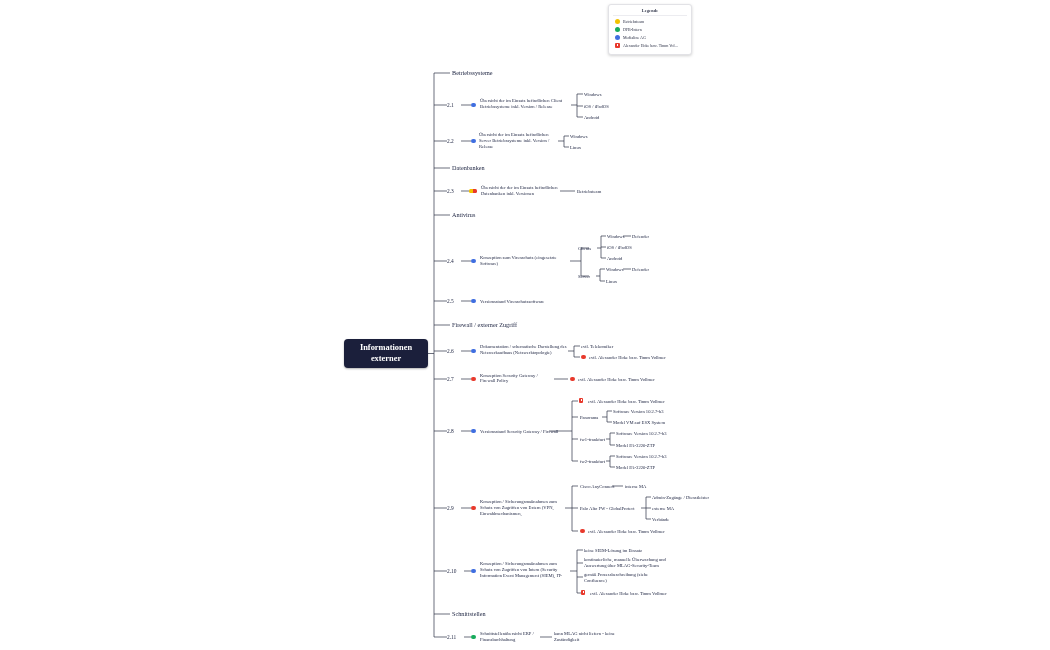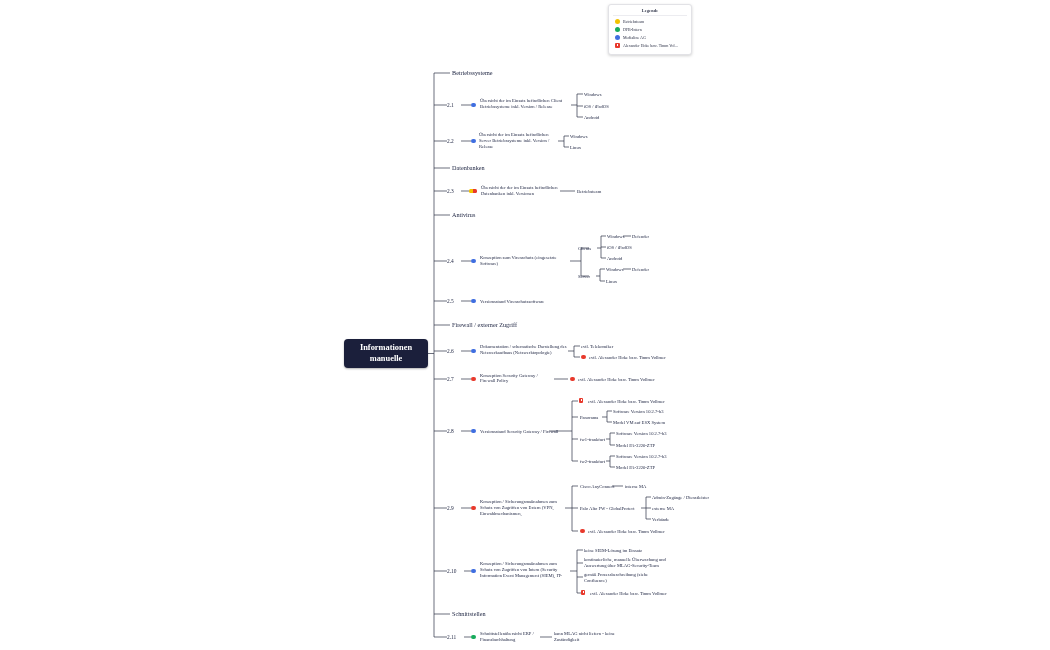--- a/index.html
+++ b/index.html
@@ -175,21 +175,21 @@
     <line x1="577" y1="563" x2="583" y2="563"></line>
     <line x1="577" y1="577" x2="583" y2="577"></line>
     <line x1="577" y1="593" x2="583" y2="593"></line>
 
     <line x1="540" y1="637" x2="552" y2="637"></line>
   </svg>
 
   <div class="root-node">
     <span>
       <span>Informationen</span><br>
-      <span>manuelle</span>
+      <span>externer</span>
     </span>
   </div>
 
   <div class="legend">
     <div class="legend-title">Legende</div>
     <div class="legend-row">
       <span class="legend-dot" style="background:#f2c200"></span>
       <span class="legend-label">Betriebsteam</span>
     </div>
     <div class="legend-row">

